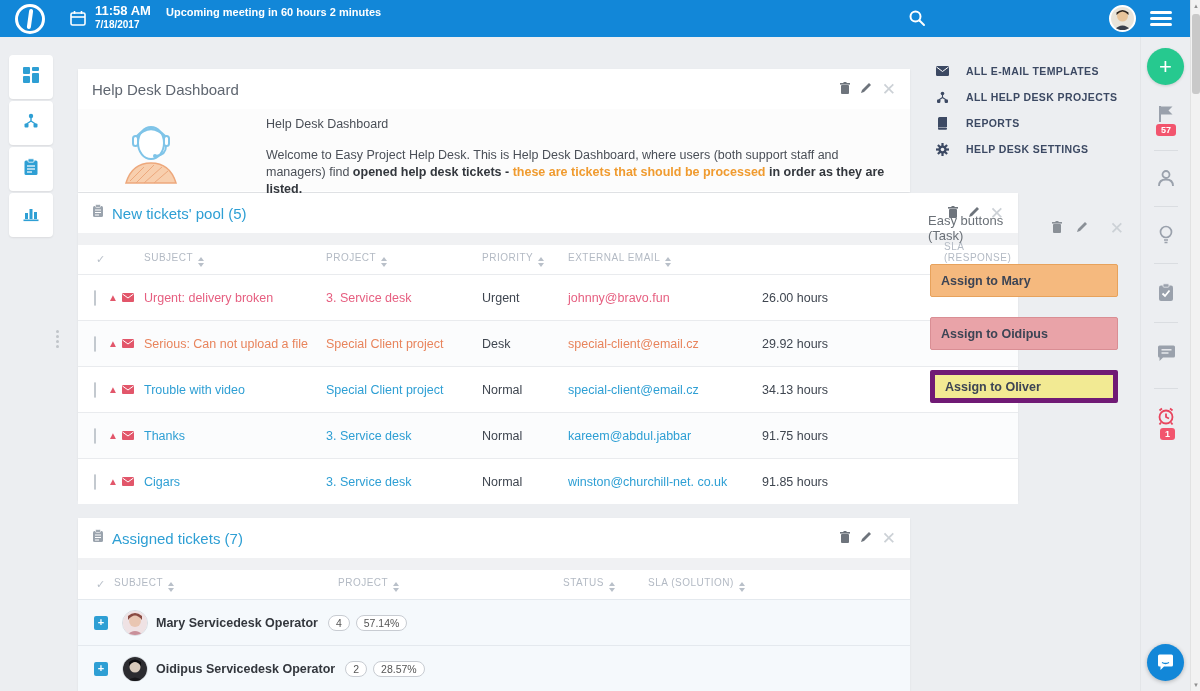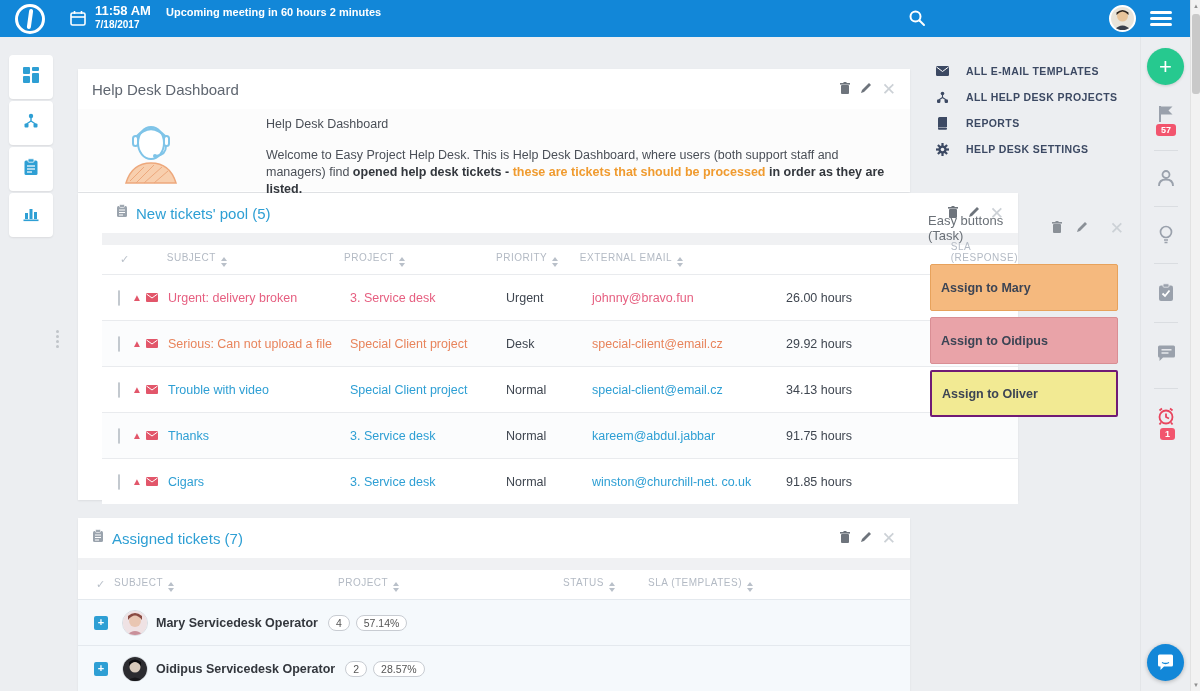--- a/index.html
+++ b/index.html
@@ -74,24 +74,24 @@
   .g-avatar { width:26px; height:26px; border-radius:50%; overflow:hidden; margin-right:8px; border:1px solid #d8dde2; }
   .g-name { font-weight:bold; color:#33373d; margin-right:10px; }
   .pill { border:1px solid #c8ccd2; background:#fff; border-radius:9px; padding:1px 7px; font-size:10.5px; color:#555; margin-right:6px; }
 
   
   .rmenu { position:absolute; left:935px; top:58px; width:196px; }
   .rmenu-item { display:flex; align-items:center; gap:17px; height:26px; color:#3c4963; font-size:10.5px; font-weight:bold; letter-spacing:.4px; cursor:pointer; }
   .rmenu-item .mi { width:14px; display:flex; justify-content:center; }
   .easy-head { position:absolute; left:928px; top:213px; width:196px; display:flex; align-items:center;gap:33px; }
   .easy-title { font-size:13px; color:#6a7077; }
-  .easy-btn { position:absolute; left:930px; width:188px; height:47px; border-radius:2px; display:flex; align-items:center; padding-left:10px; font-size:12.5px; font-weight:bold; color:#3c4454; cursor:pointer; }
+  .easy-btn { position:absolute; left:930px; width:188px; height:33px; border-radius:2px; display:flex; align-items:center; padding-left:10px; font-size:12.5px; font-weight:bold; color:#3c4454; cursor:pointer; }
   .btn-mary    { top:264px; background:#f5b97e; border:1px solid #e7a25c; }
   .btn-oidipus { top:317px; background:#e9a3a8; border:1px solid #d98e94; }
-  .btn-oliver  { top:370px; background:#f2ea93; border:2px solid #701a75; }
+  .btn-oliver  { top:370px; background:#f2ea93; border:5px solid #701a75; }
 
   
   .rrail { position:absolute; left:1140px; top:37px; width:50px; height:654px; border-left:1px solid #e3e5e8; background:#eceef1; }
   .plus-fab { position:absolute; left:1147px; top:48px; width:37px; height:37px; border-radius:50%; background:#26c98f; color:#fff; font-size:22px; display:flex; align-items:center; justify-content:center; cursor:pointer; box-shadow:0 1px 3px rgba(0,0,0,.15); }
   .rr-ic { position:absolute; left:1153px; width:26px; display:flex; justify-content:center; cursor:pointer; }
   .rr-badge { position:absolute; left:1156px; background:#f2556e; color:#fff; font-size:9px; font-weight:bold; border-radius:3px; padding:1px 5px; }
   .rr-div { position:absolute; left:1154px; width:24px; border-top:1px solid #dadde1; }
   .chat-fab { position:absolute; left:1147px; top:644px; width:37px; height:37px; border-radius:50%; background:#1287d8; display:flex; align-items:center; justify-content:center; cursor:pointer; box-shadow:0 1px 4px rgba(0,0,0,.25); }
 
   
@@ -242,21 +242,21 @@
         <circle cx="41" cy="37" r="2" fill="#7fc4e8"></circle>
       </svg>
     </div>
     <div class="welcome-text">
       <div class="wt-title">Help Desk Dashboard</div>
       <div class="wt-para"><span>Welcome to Easy Project Help Desk. This is Help Desk Dashboard, where users (both support staff and managers) find </span><b>opened help desk tickets</b><b> - </b><span class="wt-link">these are tickets that should be processed</span><b> in order as they are listed.</b></div>
     </div>
   </div>
 </div>
 
-<div class="panel" style="left:78px; top:193px; width:940px; height:307px;padding-left:24px;">
+<div class="panel" style="left:78px; top:193px; width:940px; height:307px;">
   <div class="panel-head">
     <span>
       <svg width="12" height="14" viewBox="0 0 12 14">
           <rect x="1" y="2" width="10" height="11" rx="1.5" fill="#9aa3ad"></rect>
           <rect x="3.5" y="0.6" width="5" height="2.8" rx="1" fill="#9aa3ad" stroke="#fff" stroke-width="0.7"></rect>
           <line x1="3" y1="6" x2="9" y2="6" stroke="#fff"></line>
           <line x1="3" y1="8.5" x2="9" y2="8.5" stroke="#fff"></line>
           <line x1="3" y1="11" x2="7" y2="11" stroke="#fff"></line>
         </svg>
     </span>
@@ -416,21 +416,21 @@
           <i class="dn"></i>
         </span></span>
     <span class="a3"><span>PROJECT</span><span class="sort">
           <i class="up"></i>
           <i class="dn"></i>
         </span></span>
     <span class="a4"><span>STATUS</span><span class="sort">
           <i class="up"></i>
           <i class="dn"></i>
         </span></span>
-    <span class="a5"><span>SLA (TEMPLATES)</span><span class="sort">
+    <span class="a5"><span>SLA (SOLUTION)</span><span class="sort">
           <i class="up"></i>
           <i class="dn"></i>
         </span></span>
   </div>
 
   <div class="grow">
     <span class="expand-btn">+</span>
     <span class="g-avatar">
       <svg width="24" height="24" viewBox="0 0 24 24">
           <rect width="24" height="24" fill="#efe2e4"></rect>

